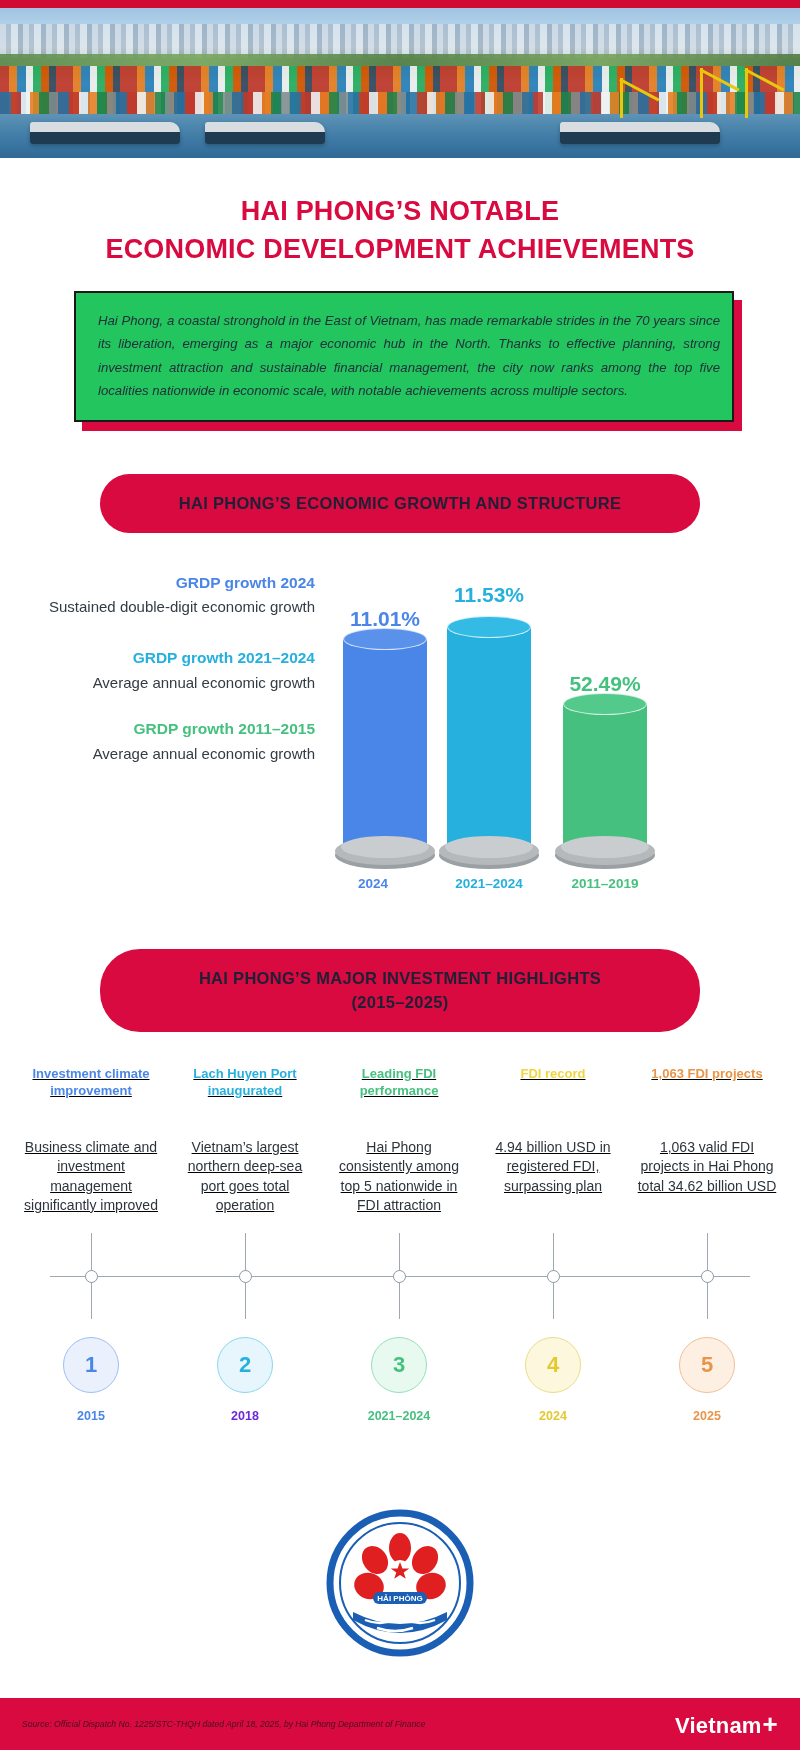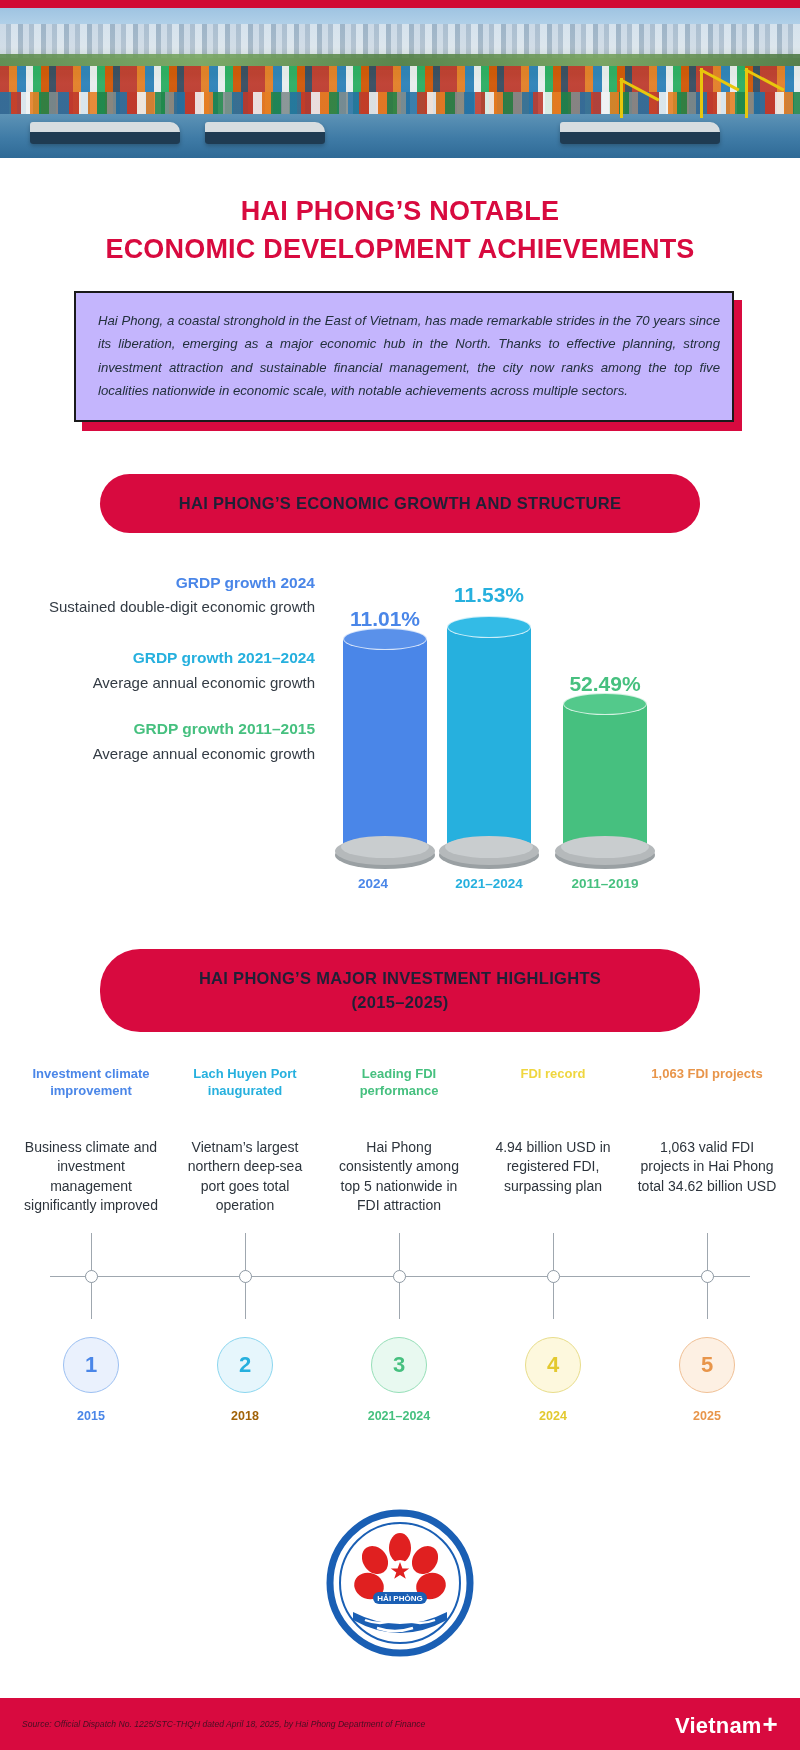--- a/index.html
+++ b/index.html
@@ -81,21 +81,21 @@
     letter-spacing: .2px; line-height: 1.42; text-transform: uppercase;
   }
 
   
   .intro-outer { position: relative; margin: 22px 66px 0 74px; }
   .intro-shadow {
     position: absolute; left: 8px; top: 9px; right: -8px; bottom: -9px;
     background: #d80a3f;
   }
   .intro-box {
-    position: relative; border: 2px solid #1a1a1a; background: #c4b5fd;
+    position: relative; border: 2px solid #1a1a1a; background: #22c55e;
     padding: 16px 12px 17px 22px;
   }
   .intro-text {
     font-style: italic; font-size: 13.2px; line-height: 1.78;
     color: #22303c; text-align: justify;
   }
 
   
   .banner {
     margin: 52px auto 0; width: 600px; background: #d80a3f;
@@ -147,21 +147,21 @@
     border-radius: 50%; background: #c9cdcf;
   }
   .cat {
     position: absolute; bottom: 0; width: 116px; text-align: center;
     font-size: 13.5px; font-weight: 700;
   }
 
   
   .tl { margin: 34px 14px 0; position: relative; height: 420px; }
   .tl-cols { display: flex; }
-  .tl-col { width: 154px; text-align: center; padding: 0 6px; }
+  .tl-col { width: 154px; text-align: center; padding: 0 6px; text-decoration: underline; }
   .tl-col .t-ttl {
     font-size: 13px; font-weight: 700; line-height: 1.3; min-height: 56px;
   }
   .tl-col .t-desc {
     font-size: 14px; color: #2d343c; line-height: 1.38; margin-top: 16px;
   }
   .tl-axis { position: relative; height: 86px; margin-top: 18px; }
   .tl-hline {
     position: absolute; top: 43px; left: 36px; right: 36px; height: 1px; background: #9fa7af;
   }
@@ -330,21 +330,21 @@
     <div class="tl-dot" style="left:687px;"></div>
   </div>
 
   <div class="tl-circles">
     <div class="tl-cc">
       <div class="circle" style="background:#eaf1fd; border-color:#9cc0f2; color:#4a86e8;">1</div>
       <div class="tl-year" style="color:#4a86e8;">2015</div>
     </div>
     <div class="tl-cc">
       <div class="circle" style="background:#e6f6fc; border-color:#8bd6ef; color:#26b0de;">2</div>
-      <div class="tl-year" style="color:#a16207;">2018</div>
+      <div class="tl-year" style="color:#6d28d9;">2018</div>
     </div>
     <div class="tl-cc">
       <div class="circle" style="background:#e8f9f0; border-color:#96dfb8; color:#46c07f;">3</div>
       <div class="tl-year" style="color:#46c07f;">2021–2024</div>
     </div>
     <div class="tl-cc">
       <div class="circle" style="background:#fdf8dd; border-color:#e8dd8b; color:#e3c92f;">4</div>
       <div class="tl-year" style="color:#e3c92f;">2024</div>
     </div>
     <div class="tl-cc">

